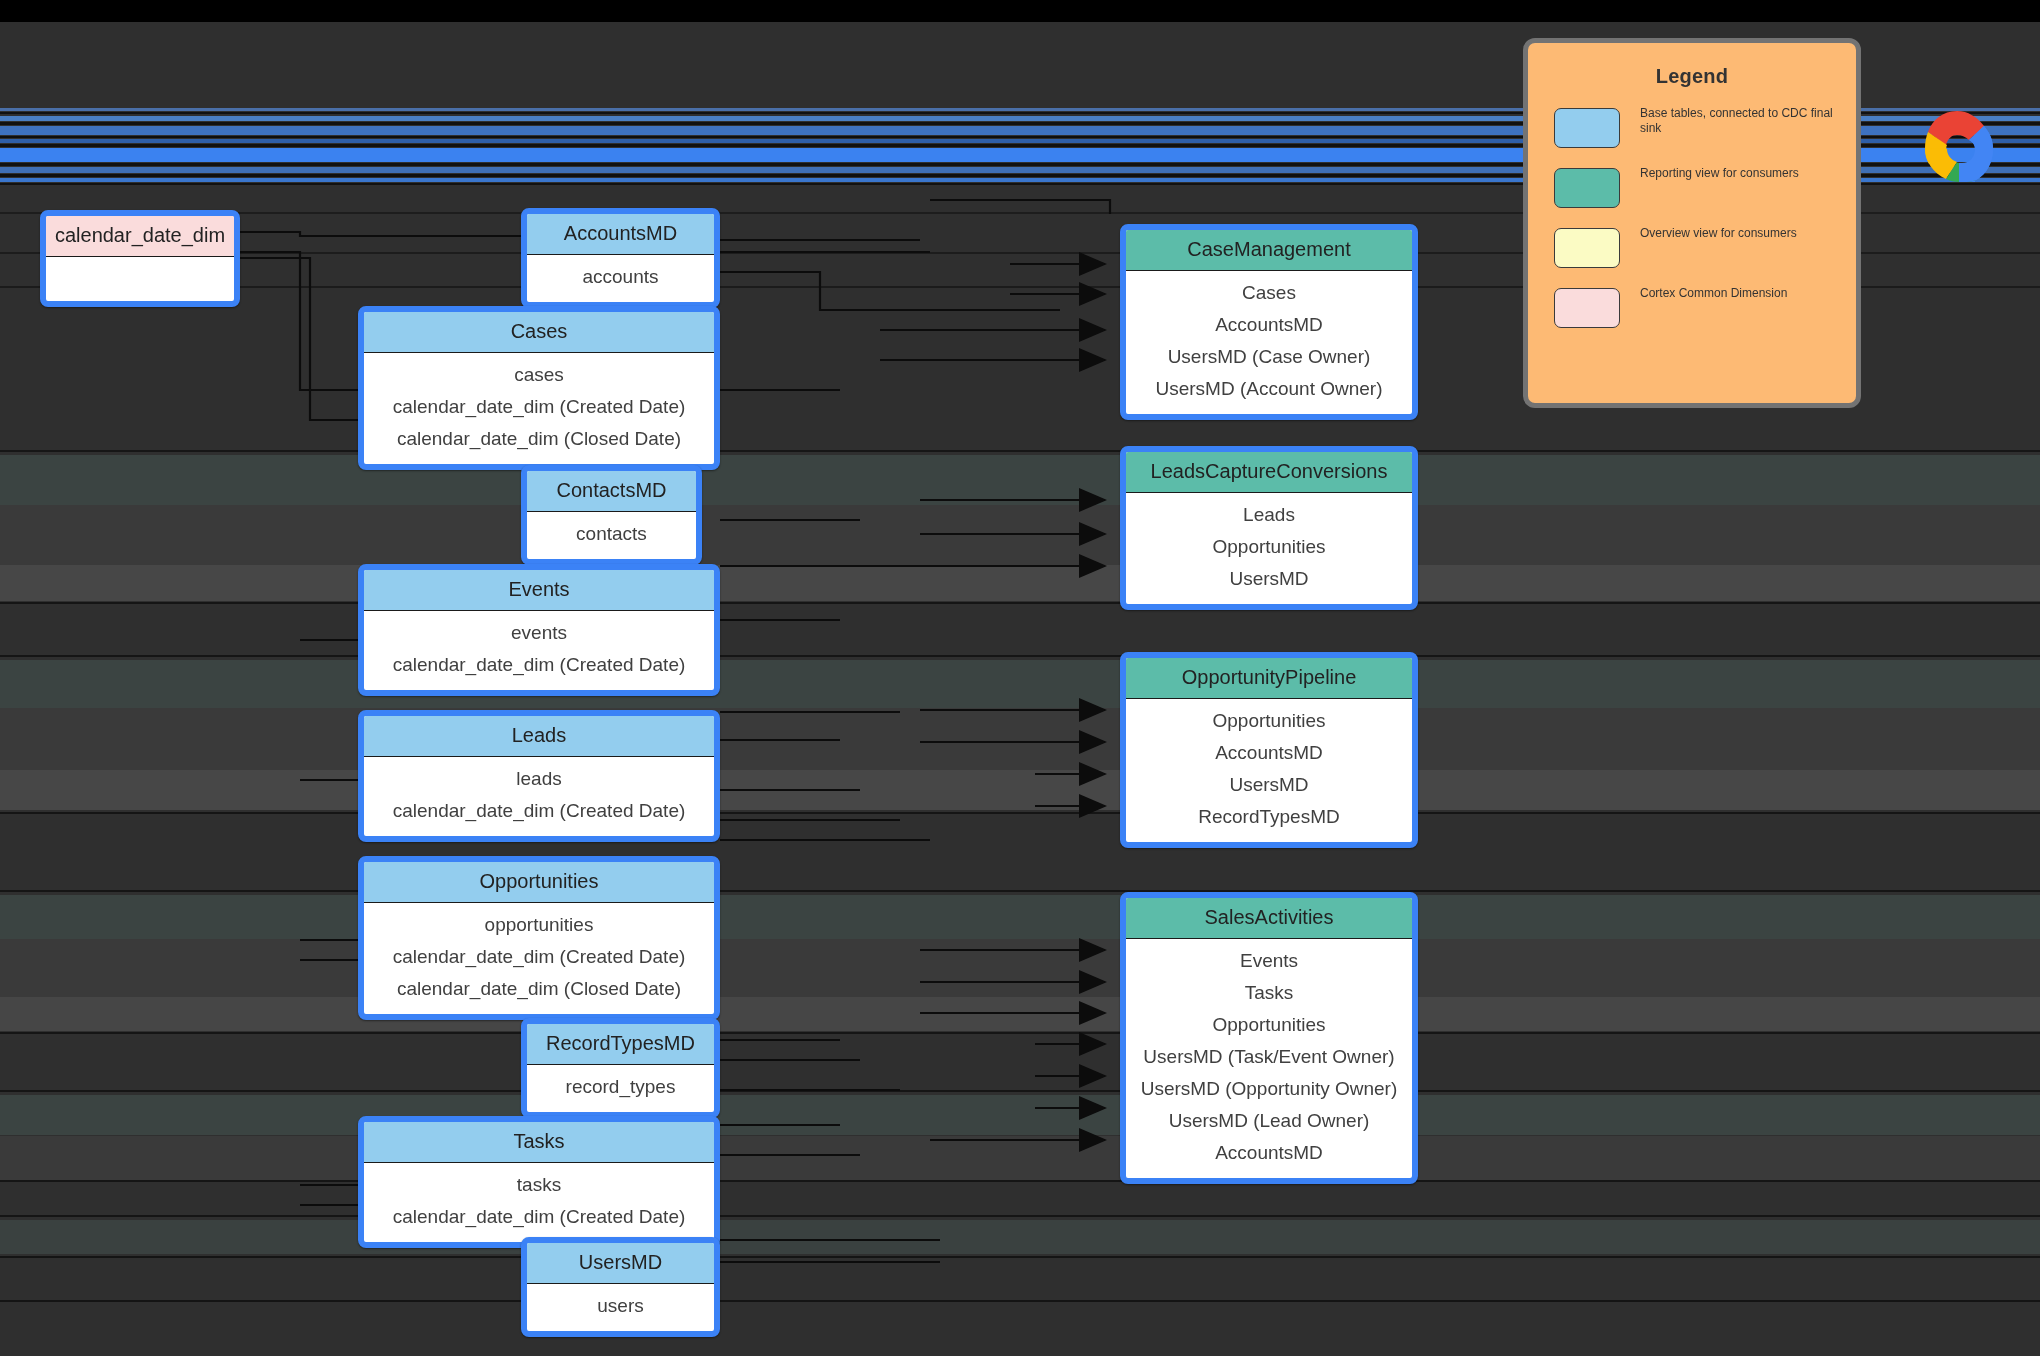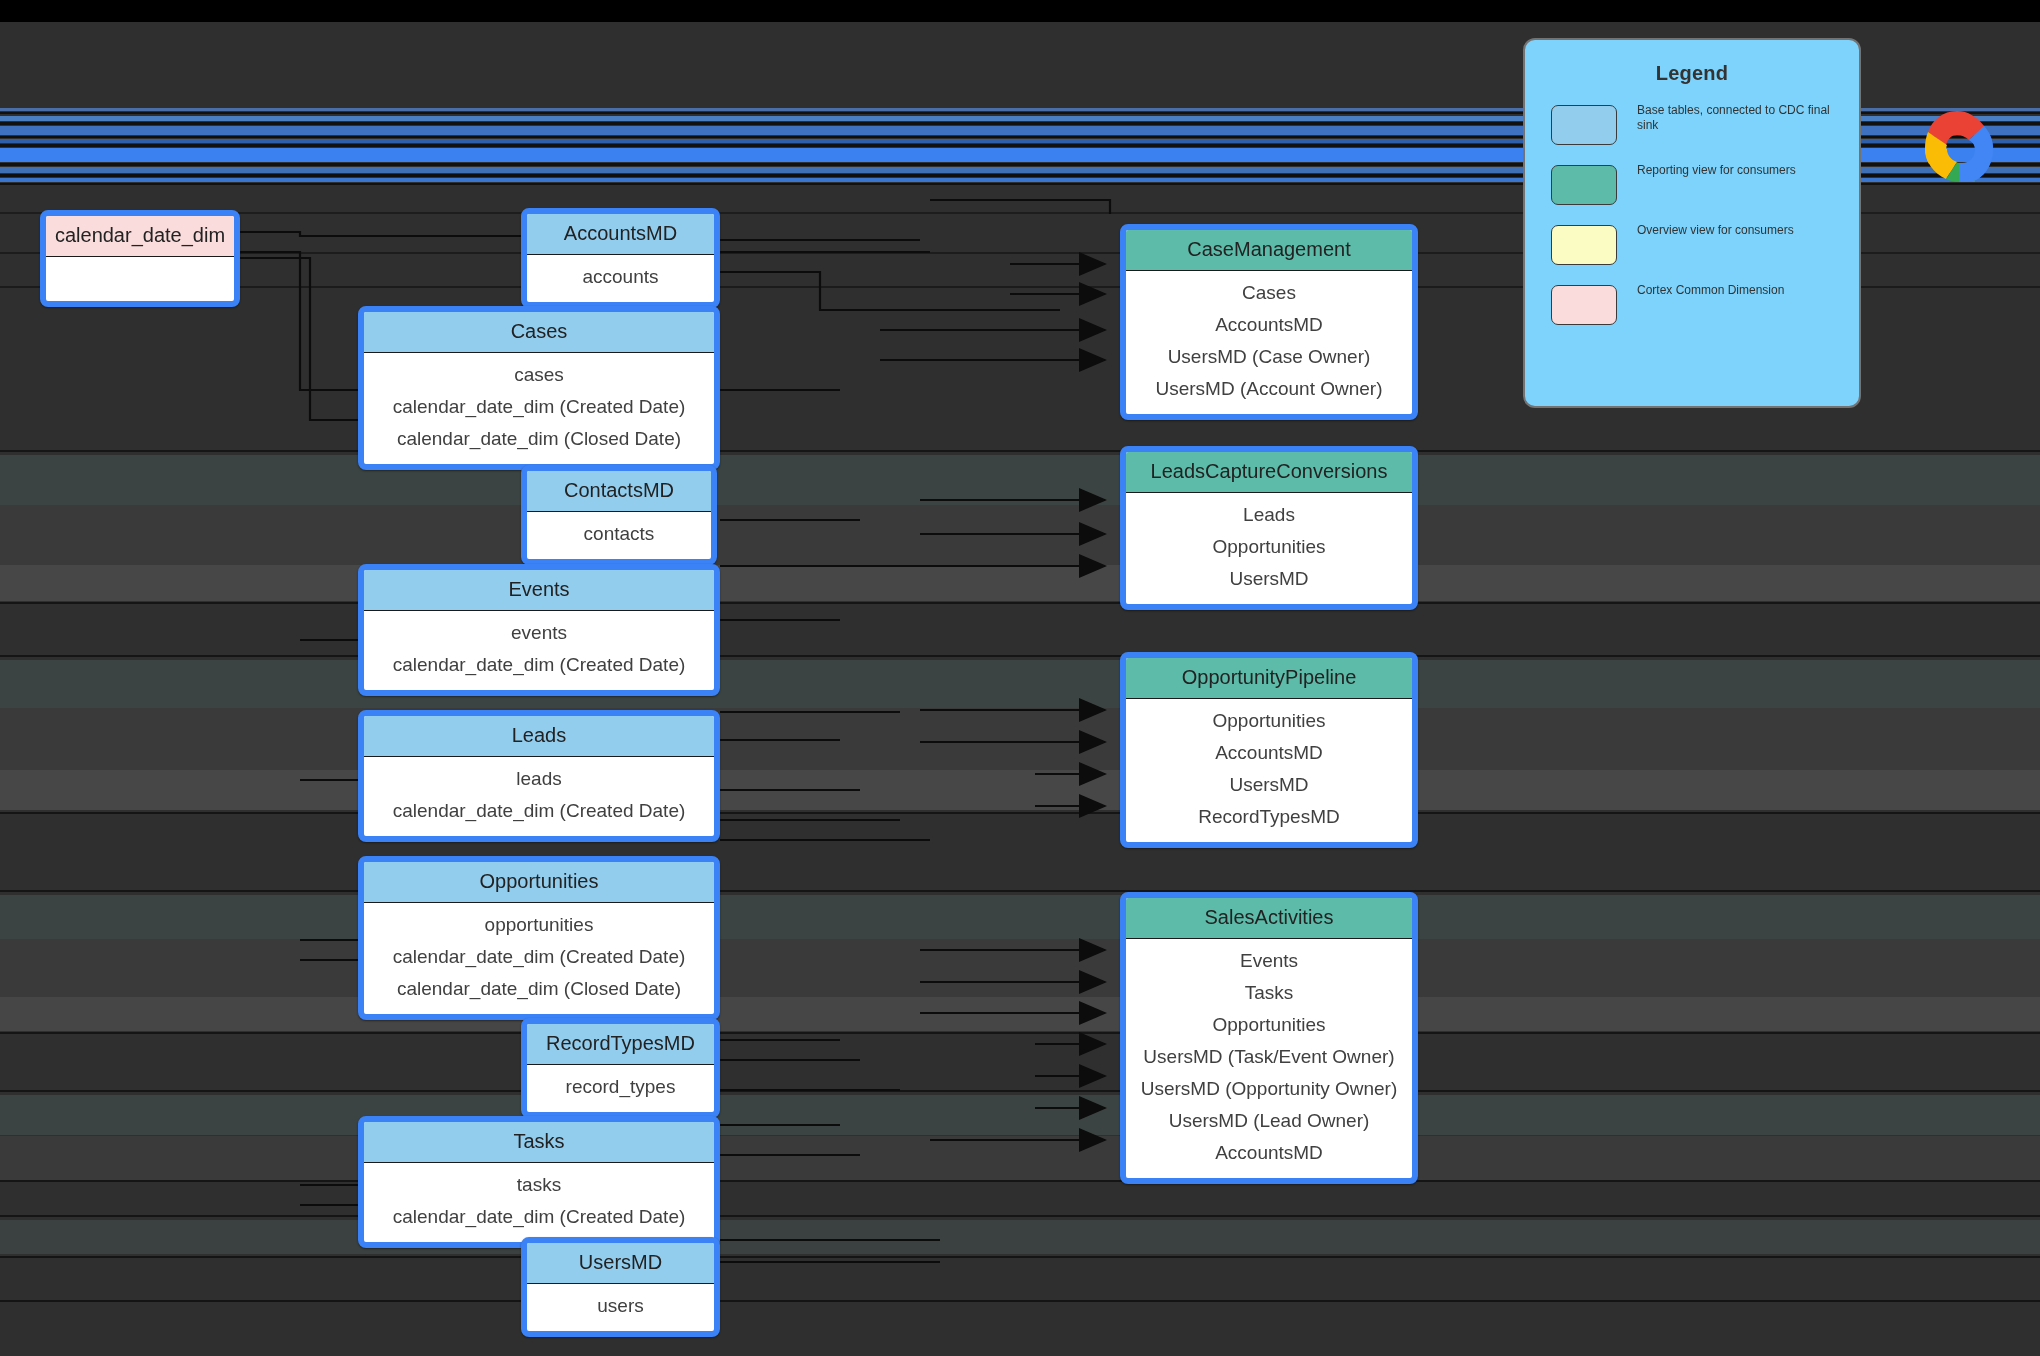--- a/index.html
+++ b/index.html
@@ -47,22 +47,22 @@
     padding:6px 2px 7px 2px;
     white-space:nowrap;
   }
   .hdr.blue{background:#93cdee;}
   .hdr.green{background:#5cbca9;}
   .hdr.pink{background:#fadcdc;}
 
   
   .legend{
     position:absolute;
-    background:#7dd3fc;
-    border:2px solid #737373;
+    background:#fdba74;
+    border:5px solid #737373;
     border-radius:12px;
     box-sizing:border-box;
   }
   .legend .ltitle{
     text-align:center;font-weight:bold;font-size:20px;color:#333;
     margin-top:22px;margin-bottom:18px;letter-spacing:.2px;
   }
   .lrow{display:flex;align-items:flex-start;margin:0 0 18px 26px;}
   .swatch{
     width:64px;height:38px;border:1px solid #3a3a3a;border-radius:7px;
@@ -208,21 +208,21 @@
 
   <div class="node" style="left:358px;top:306px;width:362px;">
     <div class="hdr blue">Cases</div>
     <div class="rows">
       <div class="row">cases</div>
       <div class="row">calendar_date_dim (Created Date)</div>
       <div class="row">calendar_date_dim (Closed Date)</div>
     </div>
   </div>
 
-  <div class="node" style="left:521px;top:465px;width:196px;">
+  <div class="node" style="left:521px;top:465px;width:181px;">
     <div class="hdr blue">ContactsMD</div>
     <div class="rows">
       <div class="row">contacts</div>
     </div>
   </div>
 
   <div class="node" style="left:358px;top:564px;width:362px;">
     <div class="hdr blue">Events</div>
     <div class="rows">
       <div class="row">events</div>

